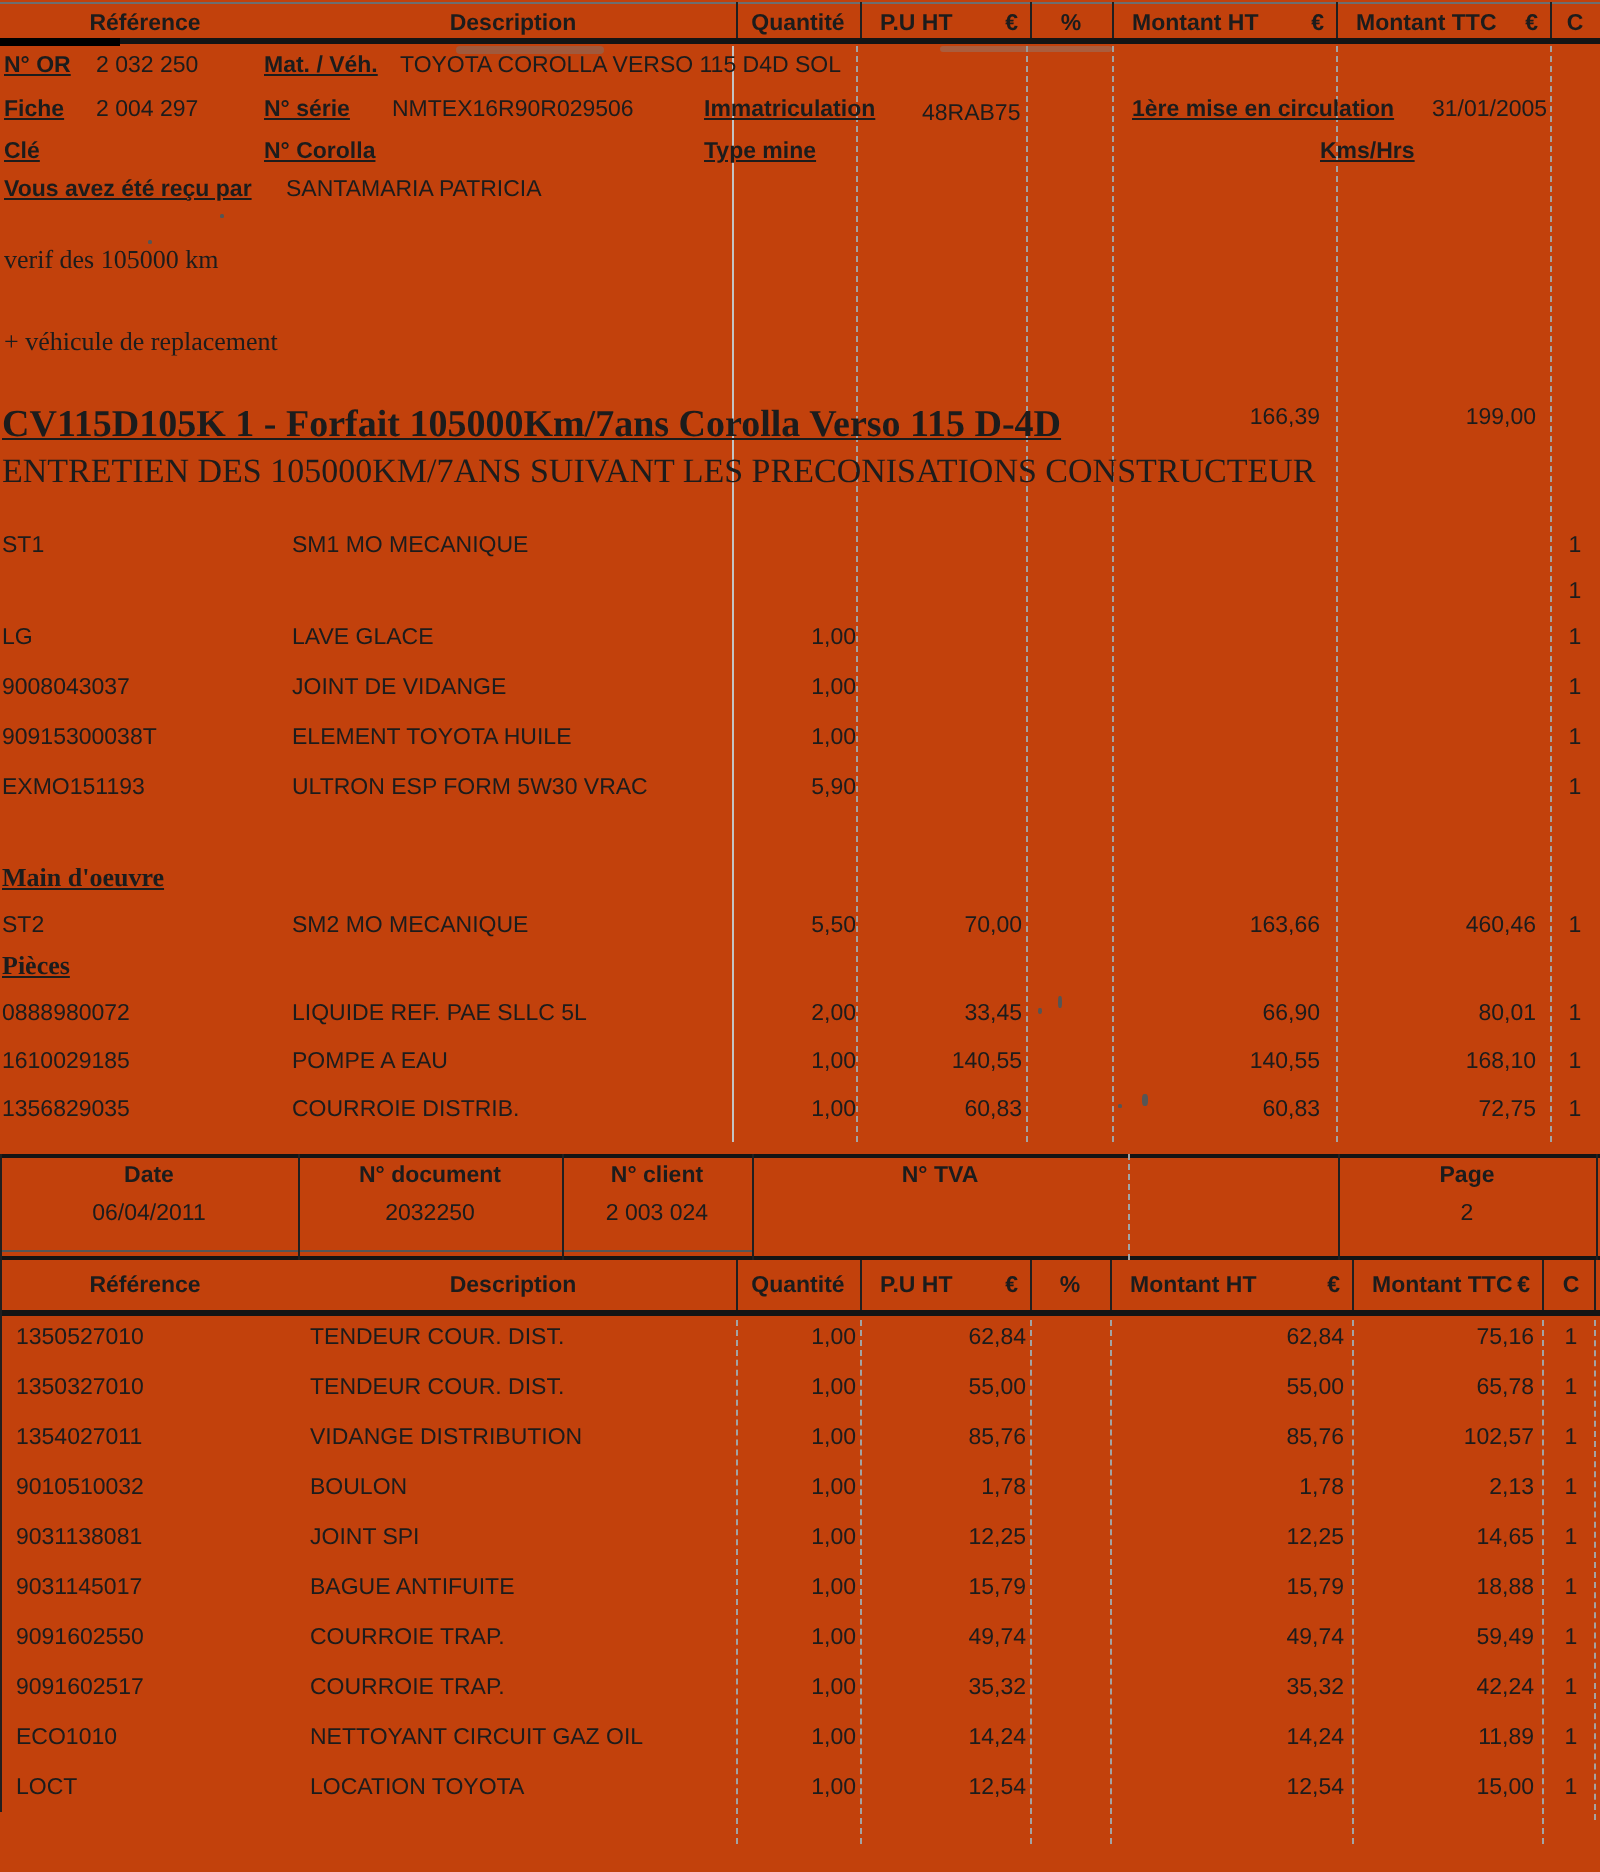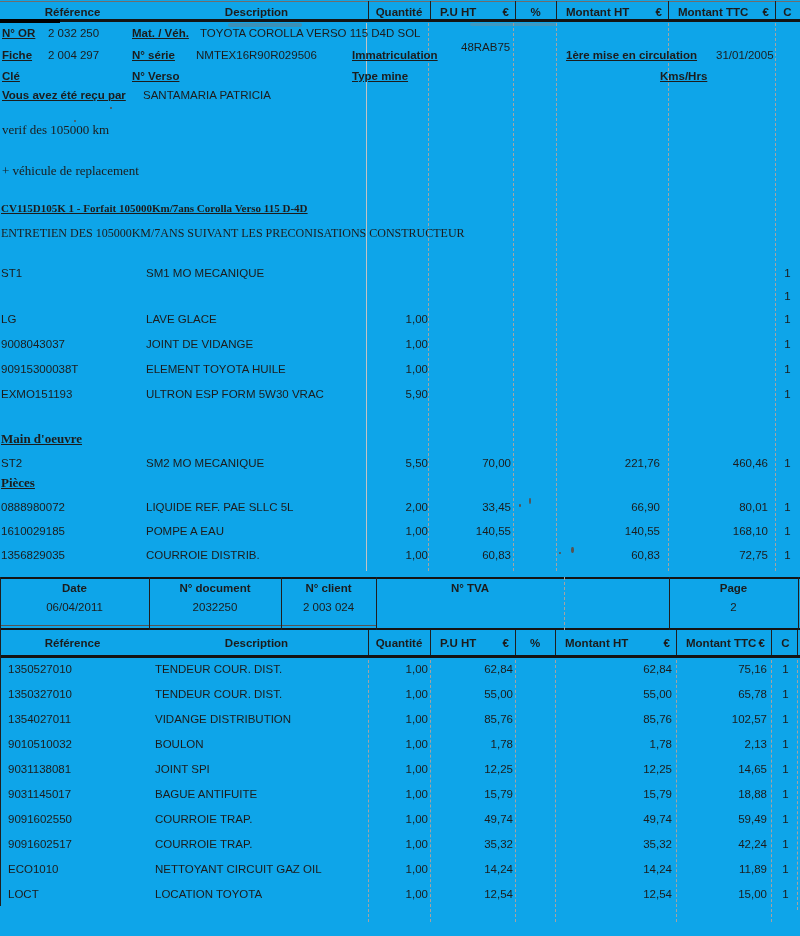--- a/index.html
+++ b/index.html
@@ -1,16 +1,16 @@
 <!DOCTYPE html>
 <html><head>
 <meta charset="utf-8">
 <style>
   html,body{margin:0;padding:0;background:#fff;}
-  .page{position:relative;width:800px;height:936px;background:#0ea5e9;overflow:hidden;
+  .page{position:relative;width:800px;height:936px;background:#c2410c;overflow:hidden;
         font-family:"Liberation Sans",sans-serif;color:#1c1c1c;}
   .abs{position:absolute;}
   i{font-style:normal;}
   
   .g1,.g2{position:absolute;left:0;width:800px;height:24px;display:grid;
           font-size:11.5px;align-items:center;white-space:nowrap;}
   .g1{grid-template-columns:145px 223px 62px 85px 41px 112px 107px 25px;}
   .g2{grid-template-columns:145px 223px 62px 85px 40px 121px 95px 29px;}
   .r,.d{padding-left:1px;overflow:visible;}
   .g2 .r{padding-left:8px;}
@@ -84,40 +84,50 @@
     <span style="left:48px;top:27px">2 032 250</span>
     <span class="b" style="left:132px;top:27px">Mat. / Véh.</span>
     <span style="left:200px;top:27px">TOYOTA COROLLA VERSO 115 D4D SOL</span>
   </div>
   <div class="vrow">
     <span class="b" style="left:2px;top:49px">Fiche</span>
     <span style="left:48px;top:49px">2 004 297</span>
     <span class="b" style="left:132px;top:49px">N° série</span>
     <span style="left:196px;top:49px">NMTEX16R90R029506</span>
     <span class="b" style="left:352px;top:49px">Immatriculation</span>
-    <span style="left:461px;top:41px">48RAB75</span>
+    <span style="left:461px;top:51px">48RAB75</span>
     <span class="b" style="left:566px;top:49px">1ère mise en circulation</span>
     <span style="left:716px;top:49px">31/01/2005</span>
   </div>
   <div class="vrow">
     <span class="b" style="left:2px;top:70px">Clé</span>
-    <span class="b" style="left:132px;top:70px">N° Verso</span>
+    <span class="b" style="left:132px;top:70px">N° Corolla</span>
     <span class="b" style="left:352px;top:70px">Type mine</span>
     <span class="b" style="left:660px;top:70px">Kms/Hrs</span>
   </div>
   <div class="vrow">
     <span class="b" style="left:2px;top:89px">Vous avez été reçu par</span>
     <span style="left:143px;top:89px">SANTAMARIA PATRICIA</span>
   </div>
 
   <div class="serif" style="left:2px;top:122px">verif des 105000 km</div>
   <div class="serif" style="left:2px;top:163px">+ véhicule de replacement</div>
 
-  <div class="serif bu" style="left:1px;top:202px;font-size:11px">CV115D105K  1 - Forfait 105000Km/7ans Corolla Verso 115 D-4D</div>
-  <div class="serif" style="left:1px;top:226px;font-size:12px">ENTRETIEN DES 105000KM/7ANS SUIVANT LES PRECONISATIONS CONSTRUCTEUR</div>
+  <div class="serif bu" style="left:1px;top:202px;font-size:19px">CV115D105K  1 - Forfait 105000Km/7ans Corolla Verso 115 D-4D</div>
+  <div class="g1" style="top:197px">
+    <span class="r"></span>
+      <span class="d"></span>
+      <span class="q"></span>
+      <span class="p"></span>
+      <span class="cc"></span>
+    <span class="h">166,39</span>
+    <span class="t">199,00</span>
+    <span class="cc"></span>
+  </div>
+  <div class="serif" style="left:1px;top:226px;font-size:17px">ENTRETIEN DES 105000KM/7ANS SUIVANT LES PRECONISATIONS CONSTRUCTEUR</div>
 
   <div class="g1" style="top:261px">
       <span class="r">ST1</span>
       <span class="d">SM1 MO MECANIQUE</span>
       <span class="q"></span>
       <span class="p"></span>
       <span class="cc"></span>
       <span class="h"></span>
       <span class="t"></span>
       <span class="cc">1</span>
@@ -173,21 +183,21 @@
       <span class="cc">1</span>
     </div>
 
   <div class="serif bu" style="left:1px;top:431px">Main d'oeuvre</div>
   <div class="g1" style="top:451px">
       <span class="r">ST2</span>
       <span class="d">SM2 MO MECANIQUE</span>
       <span class="q">5,50</span>
       <span class="p">70,00</span>
       <span class="cc"></span>
-      <span class="h">221,76</span>
+      <span class="h">163,66</span>
       <span class="t">460,46</span>
       <span class="cc">1</span>
     </div>
   <div class="serif bu" style="left:1px;top:475px">Pièces</div>
 
   <div class="g1" style="top:495px">
       <span class="r">0888980072</span>
       <span class="d">LIQUIDE REF. PAE SLLC 5L</span>
       <span class="q">2,00</span>
       <span class="p">33,45</span>

